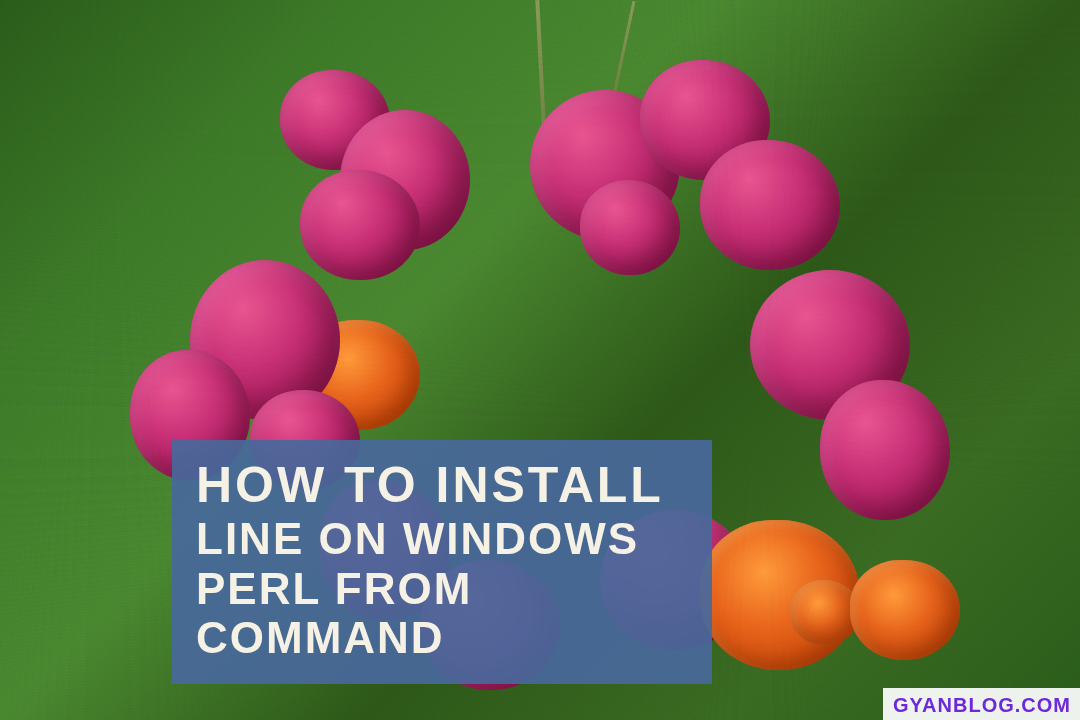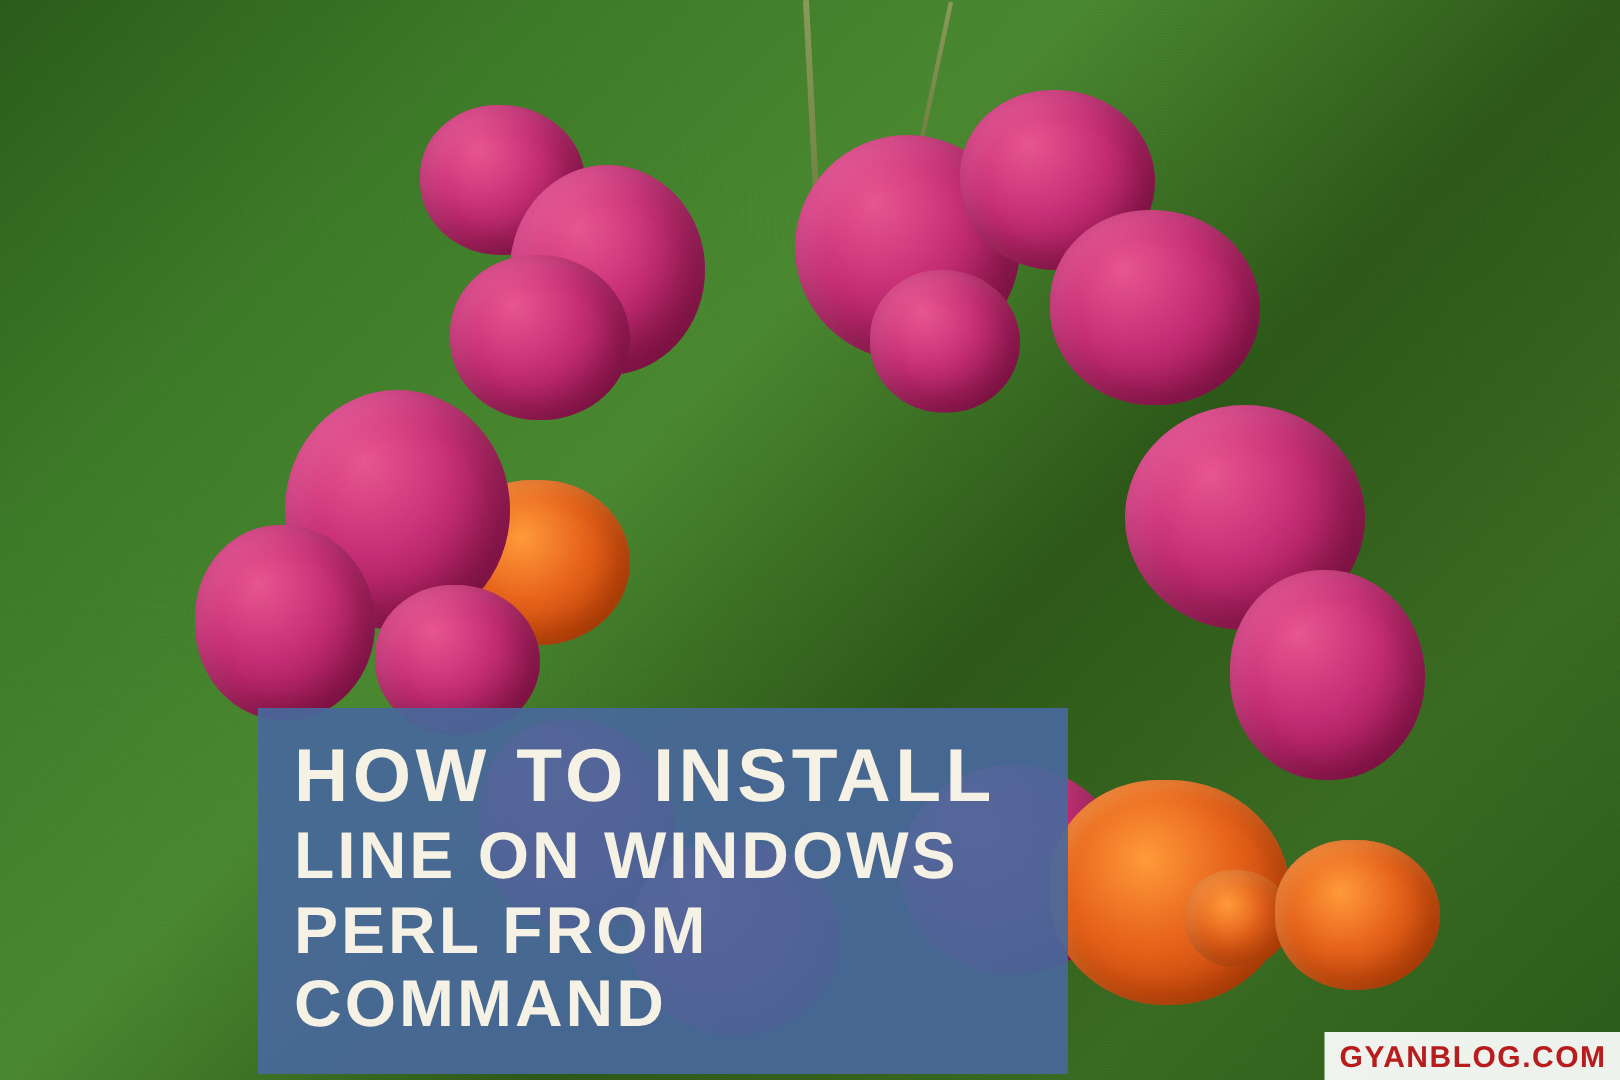--- a/index.html
+++ b/index.html
@@ -94,40 +94,39 @@
                         repeating-radial-gradient(circle at 70% 60%, rgba(0,0,0,0.15) 0, rgba(255,255,255,0.1) 1px, transparent 1px, transparent 2px);
     }
     
     .title-box {
       position: absolute;
       left: 172px;
       top: 440px;
       width: 540px;
       background: rgba(72, 104, 155, 0.92);
       padding: 18px 24px 22px 24px;
-      margin-top: 32px;
     }
     .title-line {
       font-family: Impact, 'Arial Black', sans-serif;
       font-weight: 800;
       color: #f5f1e4;
       letter-spacing: 2px;
       line-height: 1.1;
       text-transform: uppercase;
     }
     .line1 { font-size: 50px; letter-spacing: 3px; }
     .line2 { font-size: 44px; letter-spacing: 2px; margin-top: 2px;}
     .line3 { font-size: 44px; letter-spacing: 2px; margin-top: 2px;}
     
     .watermark {
       position: absolute;
       right: -1px;
       bottom: -1px;
       background: rgba(255, 255, 255, 0.92);
-      color: #b91c1c;
+      color: #6d28d9;
       font-size: 20px;
       font-weight: 700;
       letter-spacing: 1px;
       padding: 6px 10px 4px 10px;
       text-transform: uppercase;
     }
   </style>
 </head>
 <body>
 

